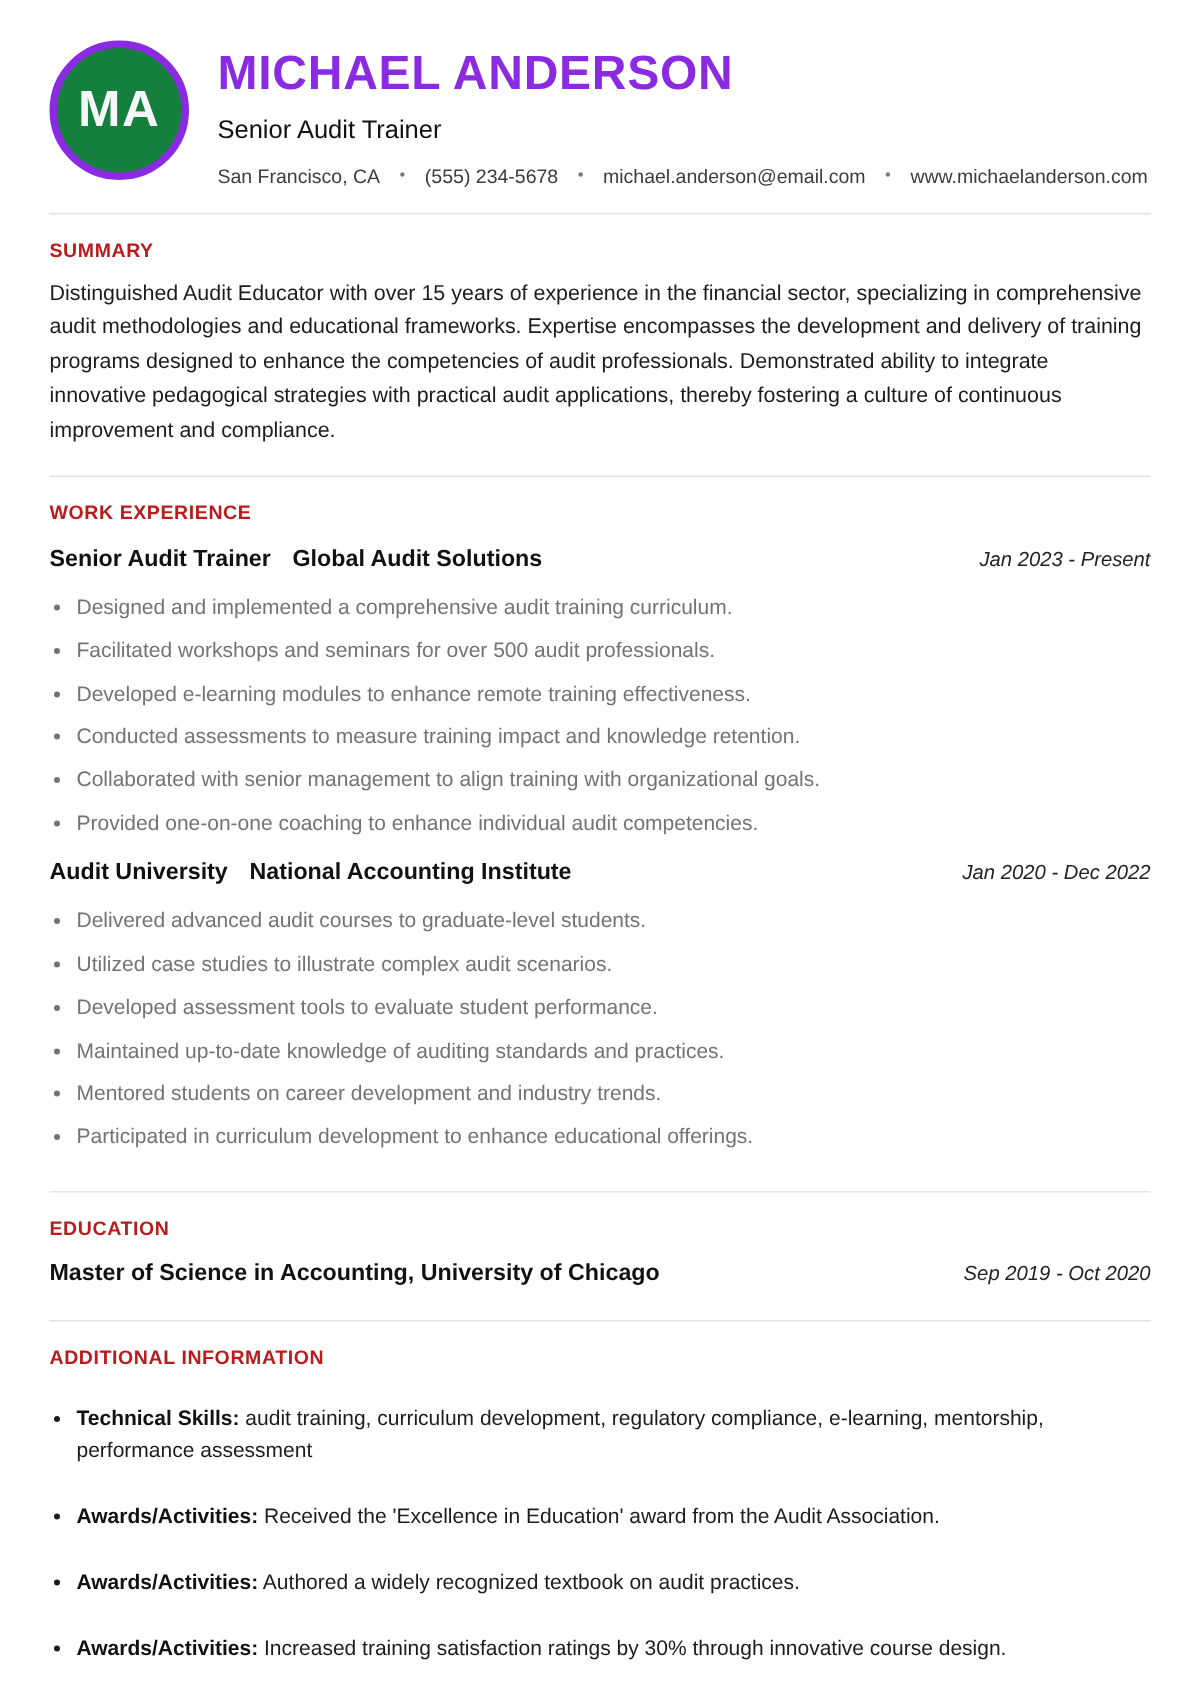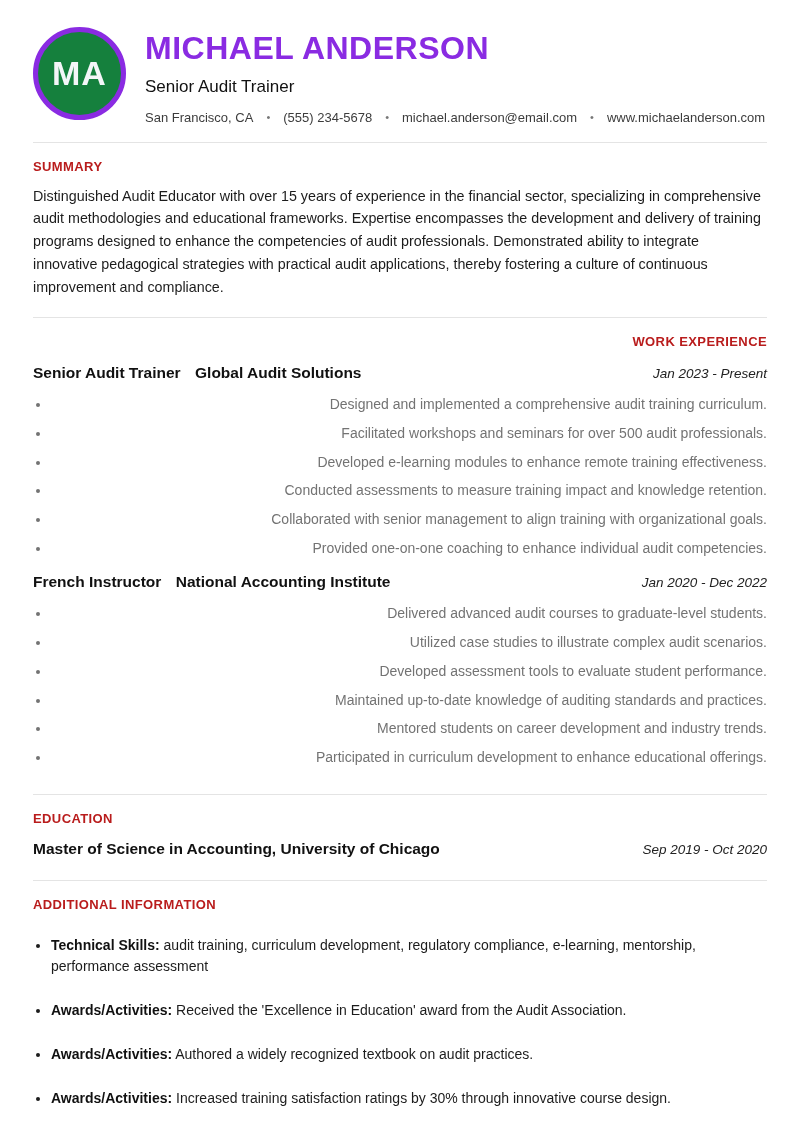--- a/index.html
+++ b/index.html
@@ -45,21 +45,21 @@
   ul.bullets li:last-child { margin-bottom: 0; }
 
   .edu-row { display: flex; justify-content: space-between; align-items: baseline; margin-top: 14px; }
   .degree { font-weight: 700; font-size: 15.5px; color: #111; }
 
   ul.extra { margin: 14px 0 0; padding-left: 18px; list-style: disc; }
   ul.extra li { font-size: 14px; margin-bottom: 11px; line-height: 1.5; color: #1c1c1c; margin-top: 23px; }
   .b { font-weight: 700; color: #111; }
 
   .sec-summary   { padding-bottom: 18px; }
-  .sec-work      { padding-bottom: 26px; text-align: right; }
+  .sec-work      { padding-bottom: 26px; }
   .sec-education { padding-bottom: 22px; }
   .sec-extra     { padding-bottom: 20px; }
   .header-wrap   { padding-bottom: 17px; }
 </style>
 </head>
 <body>
 
 <div class="page">
 
   <div class="header-wrap">
@@ -107,21 +107,21 @@
         <li>Developed e-learning modules to enhance remote training effectiveness.</li>
         <li>Conducted assessments to measure training impact and knowledge retention.</li>
         <li>Collaborated with senior management to align training with organizational goals.</li>
         <li>Provided one-on-one coaching to enhance individual audit competencies.</li>
       </ul>
     </div>
 
     <div class="job">
       <div class="job-head">
         <div>
-          <span class="jt">French Instructor</span>
+          <span class="jt">Audit University</span>
           <span class="jc">National Accounting Institute</span>
         </div>
         <span class="date">Jan 2020 - Dec 2022</span>
       </div>
       <ul class="bullets">
         <li>Delivered advanced audit courses to graduate-level students.</li>
         <li>Utilized case studies to illustrate complex audit scenarios.</li>
         <li>Developed assessment tools to evaluate student performance.</li>
         <li>Maintained up-to-date knowledge of auditing standards and practices.</li>
         <li>Mentored students on career development and industry trends.</li>

